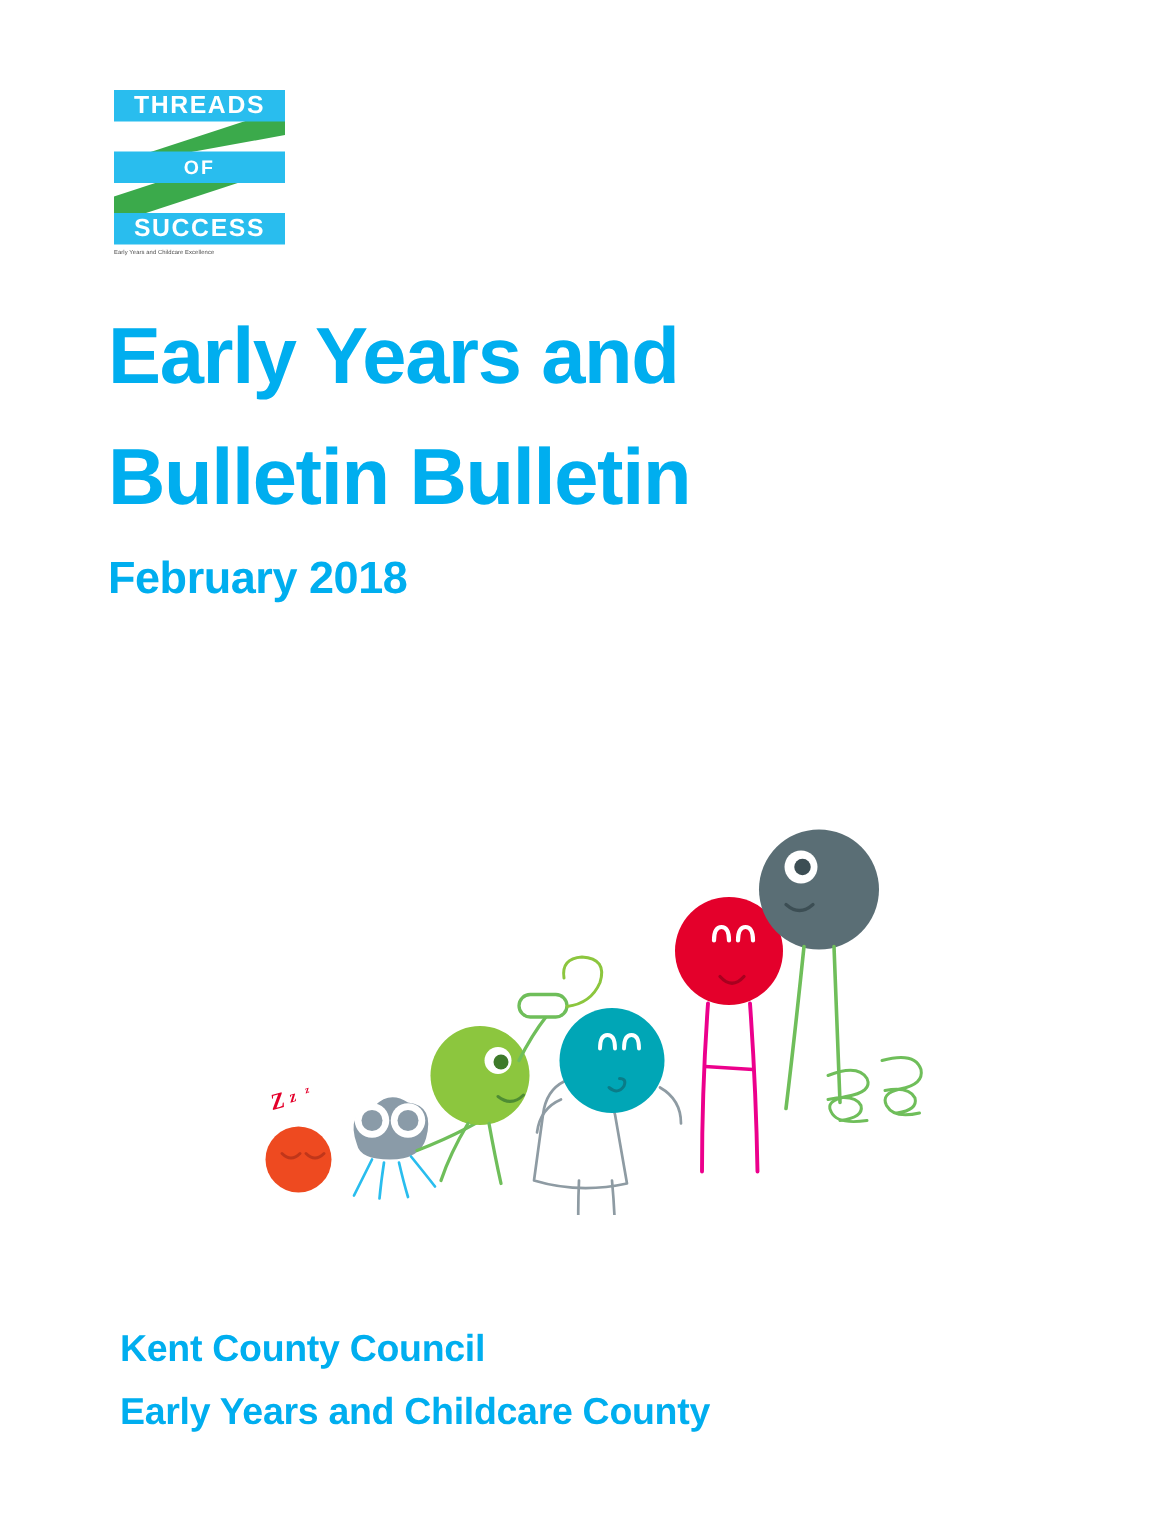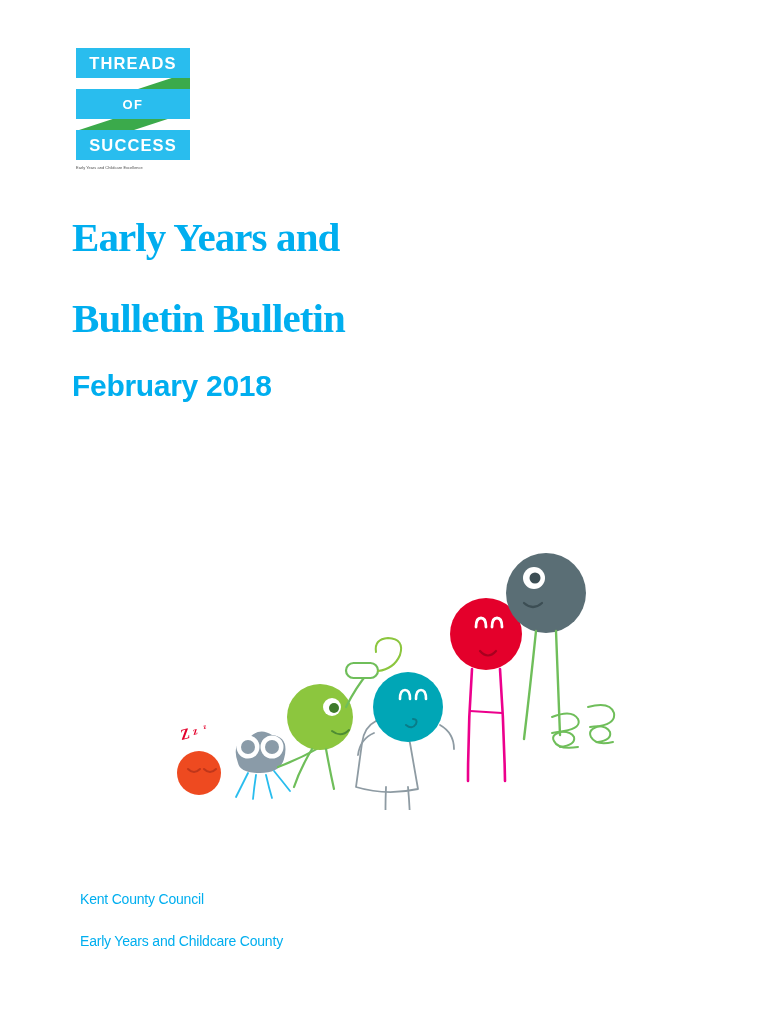--- a/index.html
+++ b/index.html
@@ -32,26 +32,27 @@
   }
   .logo-mark {
     position: relative;
     width: 114px;
     height: 112px;
   }
   .logo-bar {
     position: absolute;
     left: 0;
     width: 114px;
-    height: 30px;
+    height: 21px;
     background: var(--logo-cyan, #29BDEE);
     z-index: 3;
     display: flex;
     align-items: center;
     justify-content: center;
+    margin-top: 12px;
   }
   .logo-bar span {
     color: #ffffff;
     font-family: "Liberation Sans", sans-serif;
     font-weight: bold;
     font-size: 16.5px;
     letter-spacing: 1.1px;
     line-height: 1;
     white-space: nowrap;
   }
@@ -85,23 +86,23 @@
 
   
   .title-block {
     position: absolute;
     left: 72px;
     top: 197px;
     width: 640px;
   }
   .title-line {
     color: var(--brand-blue, #00AEEF);
-    font-family: Liberation Serif, serif;
-    font-weight: bold;
-    font-size: 41px;
+    font-family: Liberation Sans, sans-serif;
+    font-weight: bold;
+    font-size: 53px;
     line-height: 81px;
     letter-spacing: -0.9px;
     white-space: nowrap;
   }
   .subtitle-line {
     margin-top: 10px;
     color: var(--brand-blue, #00AEEF);
     font-family: "Liberation Sans", sans-serif;
     font-weight: bold;
     font-size: 30px;
@@ -123,22 +124,22 @@
   
   .footer-block {
     position: absolute;
     left: 80px;
     top: 878px;
     width: 600px;
   }
   .footer-line {
     color: var(--brand-blue, #00AEEF);
     font-family: "Liberation Sans", sans-serif;
-    font-weight: normal;
-    font-size: 14px;
+    font-weight: bold;
+    font-size: 25px;
     line-height: 42px;
     letter-spacing: -0.2px;
     white-space: nowrap;
   }
 </style>
 </head>
 <body>
 
 <div class="page">
 

